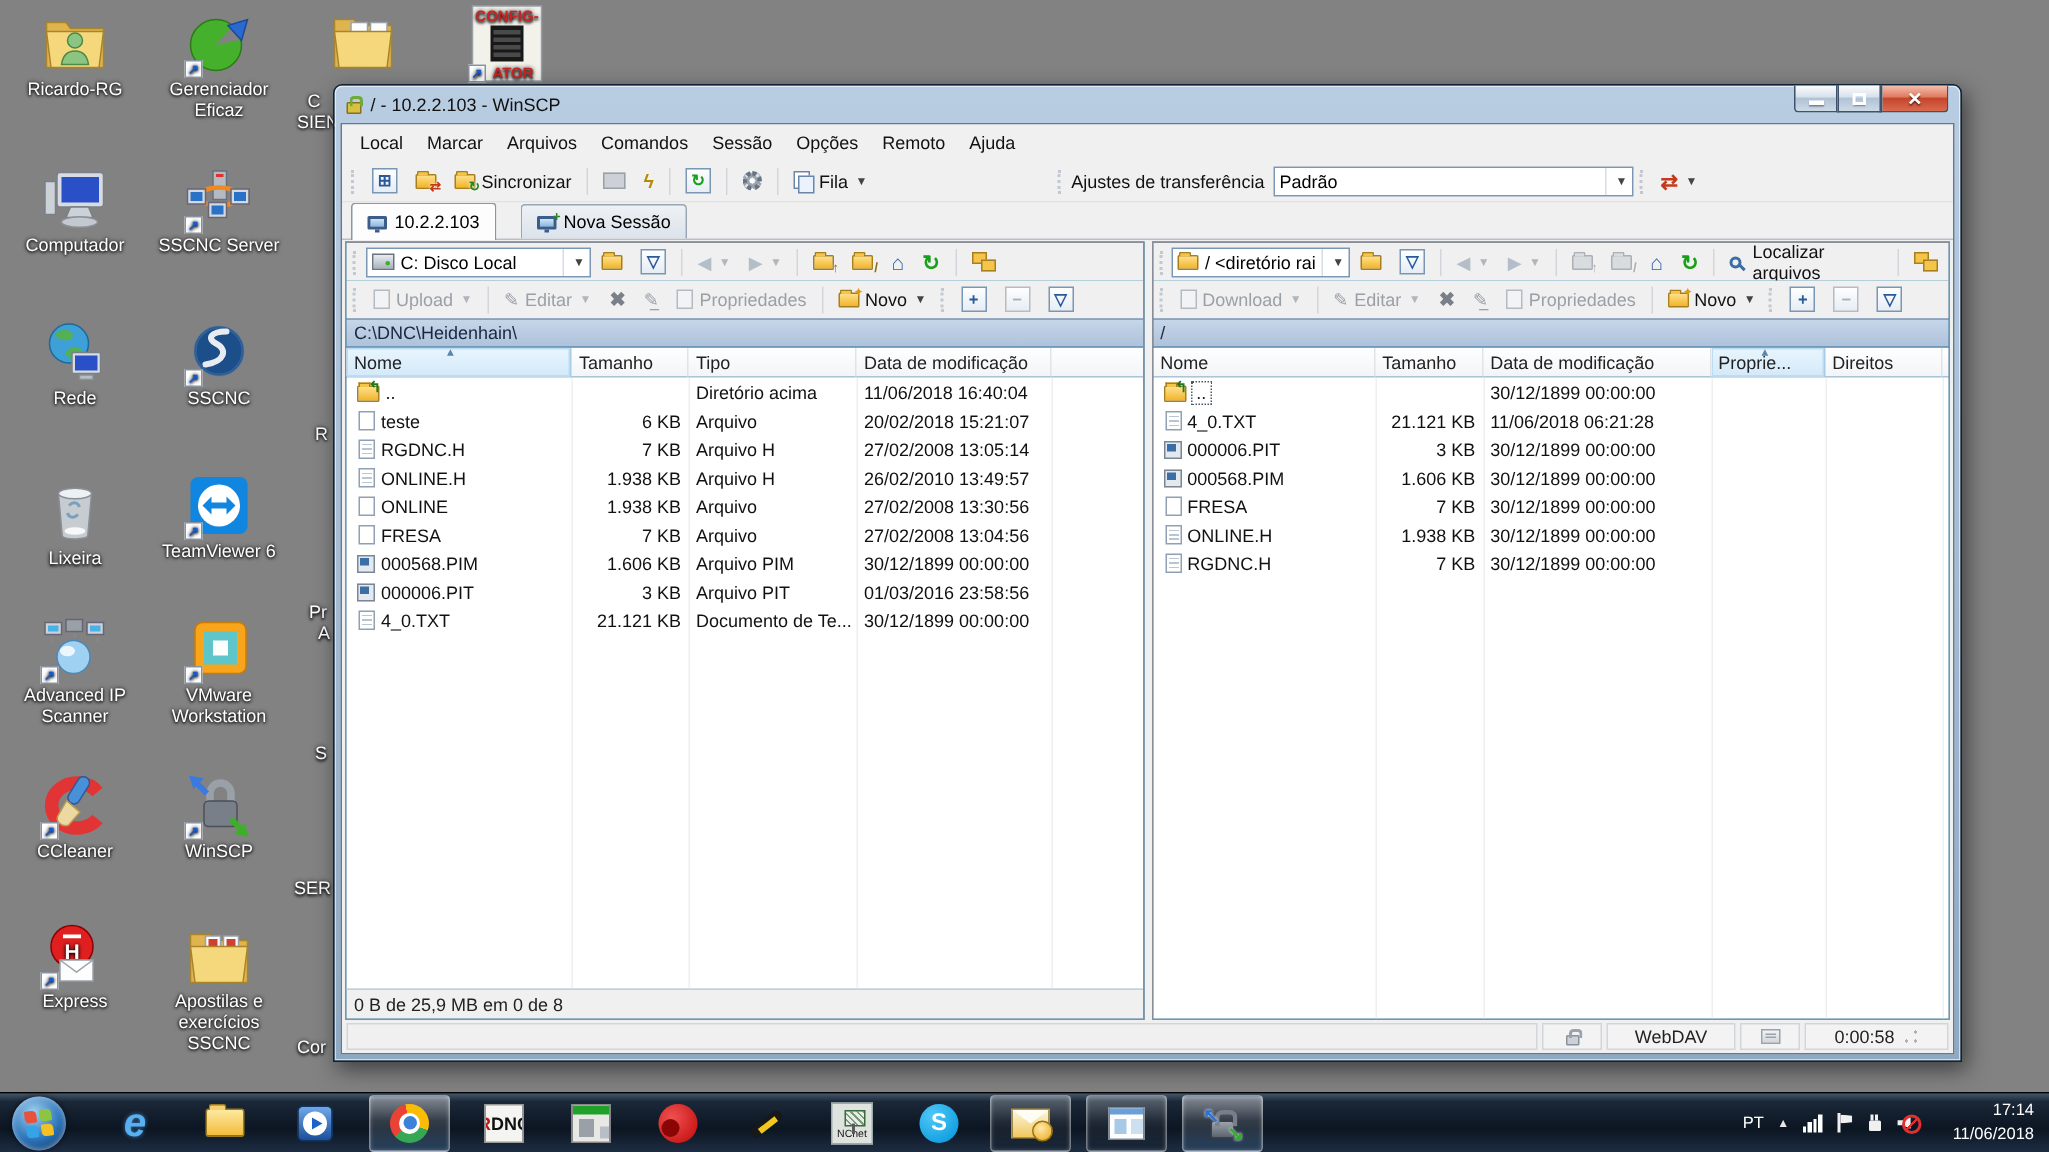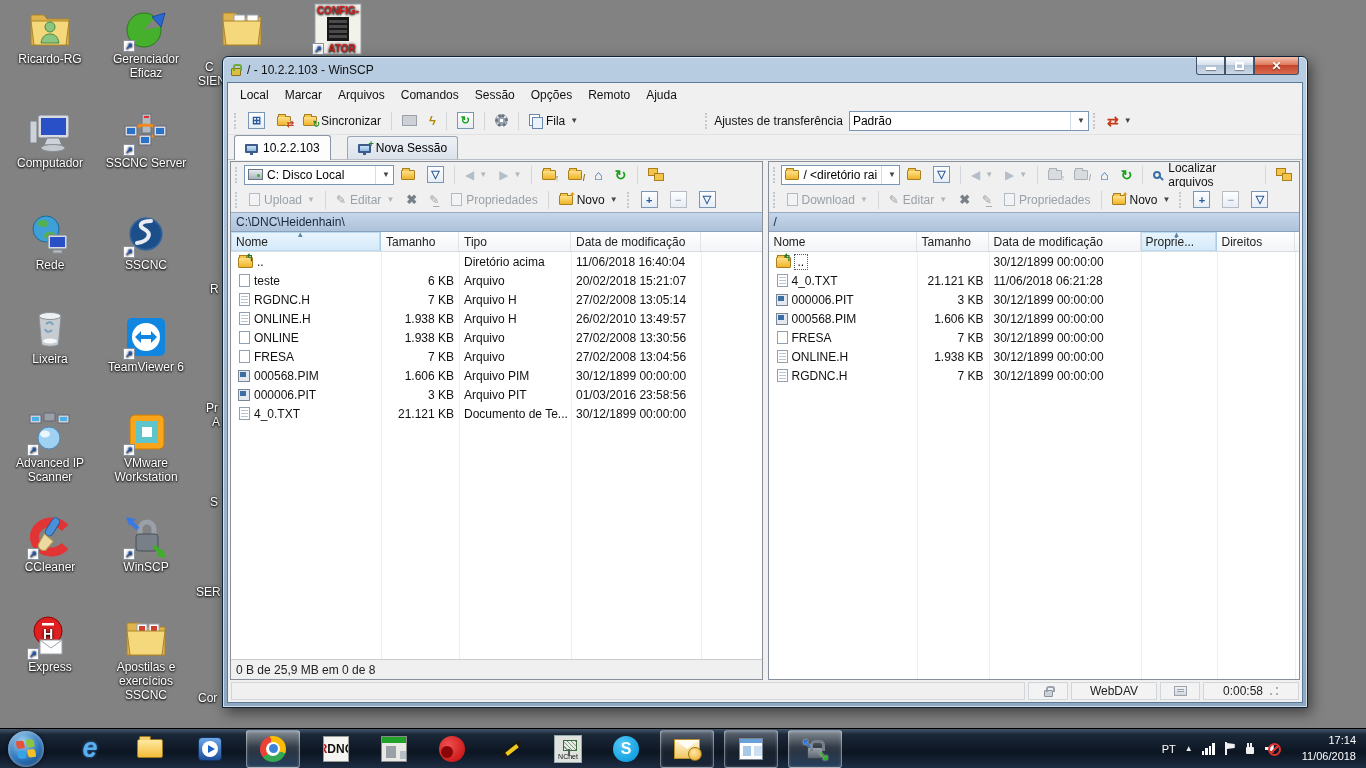--- a/index.html
+++ b/index.html
@@ -239,21 +239,21 @@
             <path d="M20 18c5-1 9 1 8 4-1 4-7 4-10 2-2-2-1-5 2-6z" fill="#54b054"></path>
             <rect x="21" y="21" width="19" height="14" rx="1" fill="#d8dce2" stroke="#7a8088"></rect>
             <rect x="23" y="23" width="15" height="10" fill="#2a50c8"></rect>
             <rect x="26" y="36" width="9" height="3" fill="#b8bec4" stroke="#8a9098"></rect>
           </svg>
     </span>
       </div>
     <span>Rede</span>
   </div>
 
-  <div class="dicon" style="left:4px;top:308px">
+  <div class="dicon" style="left:4px;top:321px">
     <div class="dico">
         <span>
       <svg width="46" height="44" viewBox="0 0 46 44">
             <path d="M12 8h22l-2.5 28c0 3-16.5 3-17 0z" fill="#d4d9df" fill-opacity="0.85" stroke="#8a9098"></path>
             <ellipse cx="23" cy="8" rx="11" ry="3.5" fill="#eef1f4" stroke="#8a9098"></ellipse>
             <ellipse cx="23" cy="33" rx="7" ry="2.5" fill="#f6f8fa"></ellipse>
             <path d="M19 16c3-3 6-2 7 1m-1 5c-3 3-6 2-7-1" stroke="#7aa0c0" stroke-width="2" fill="none"></path>
           </svg>
     </span>
       </div>

